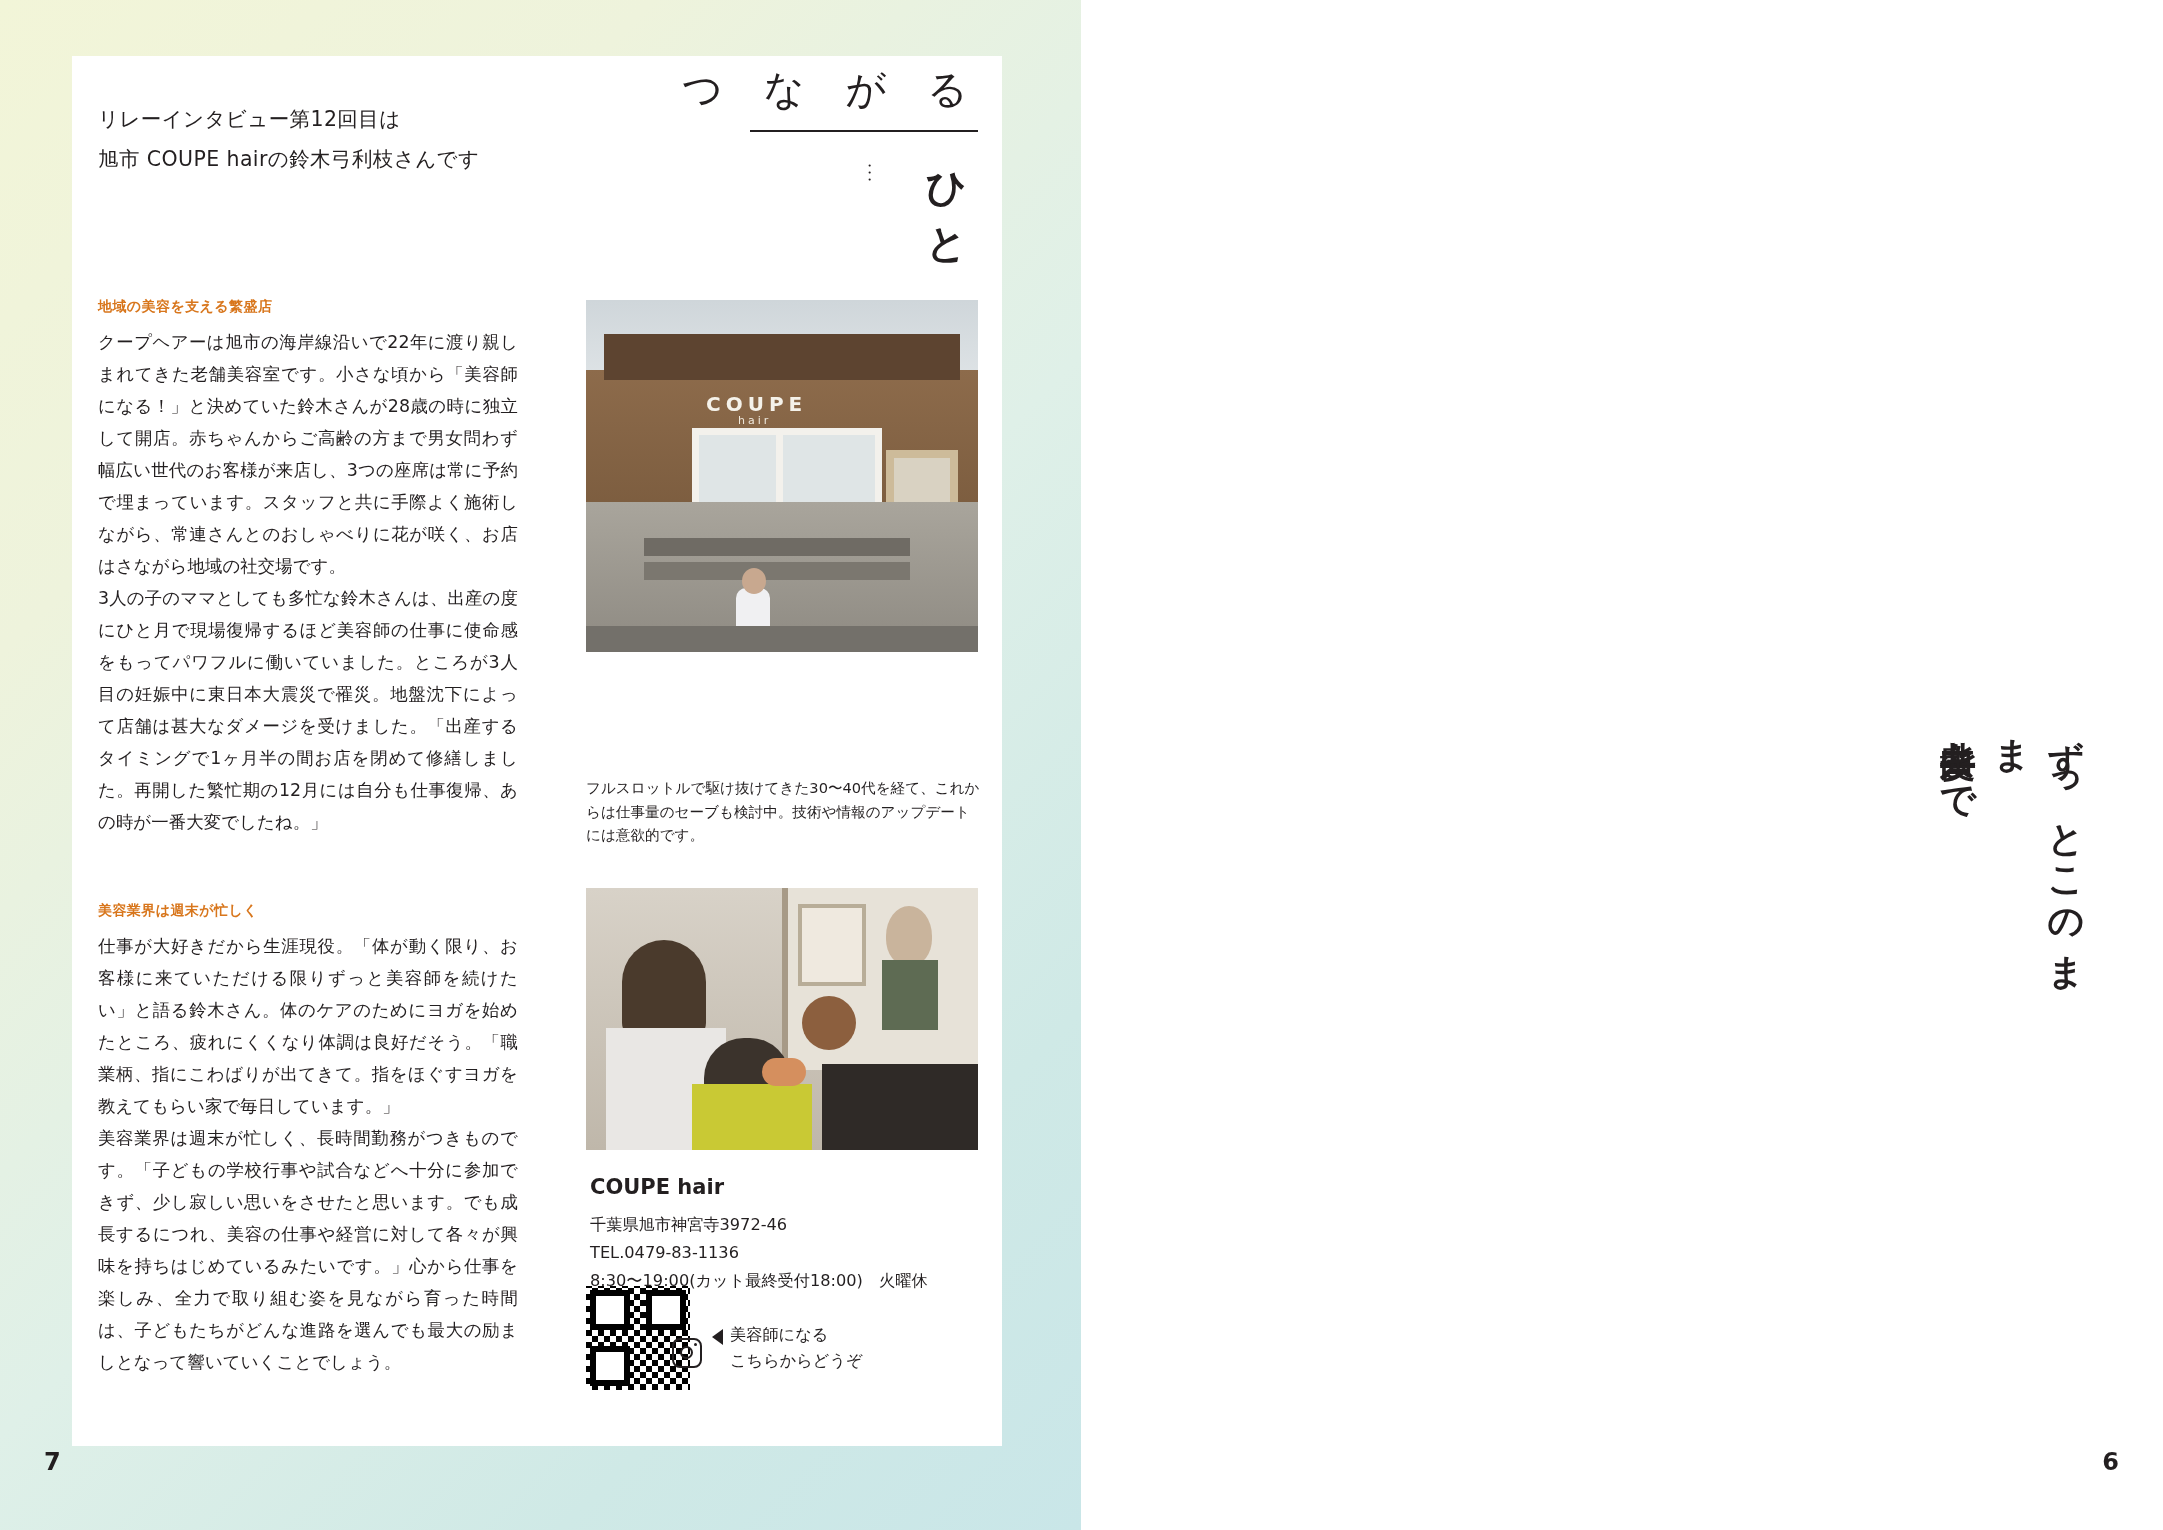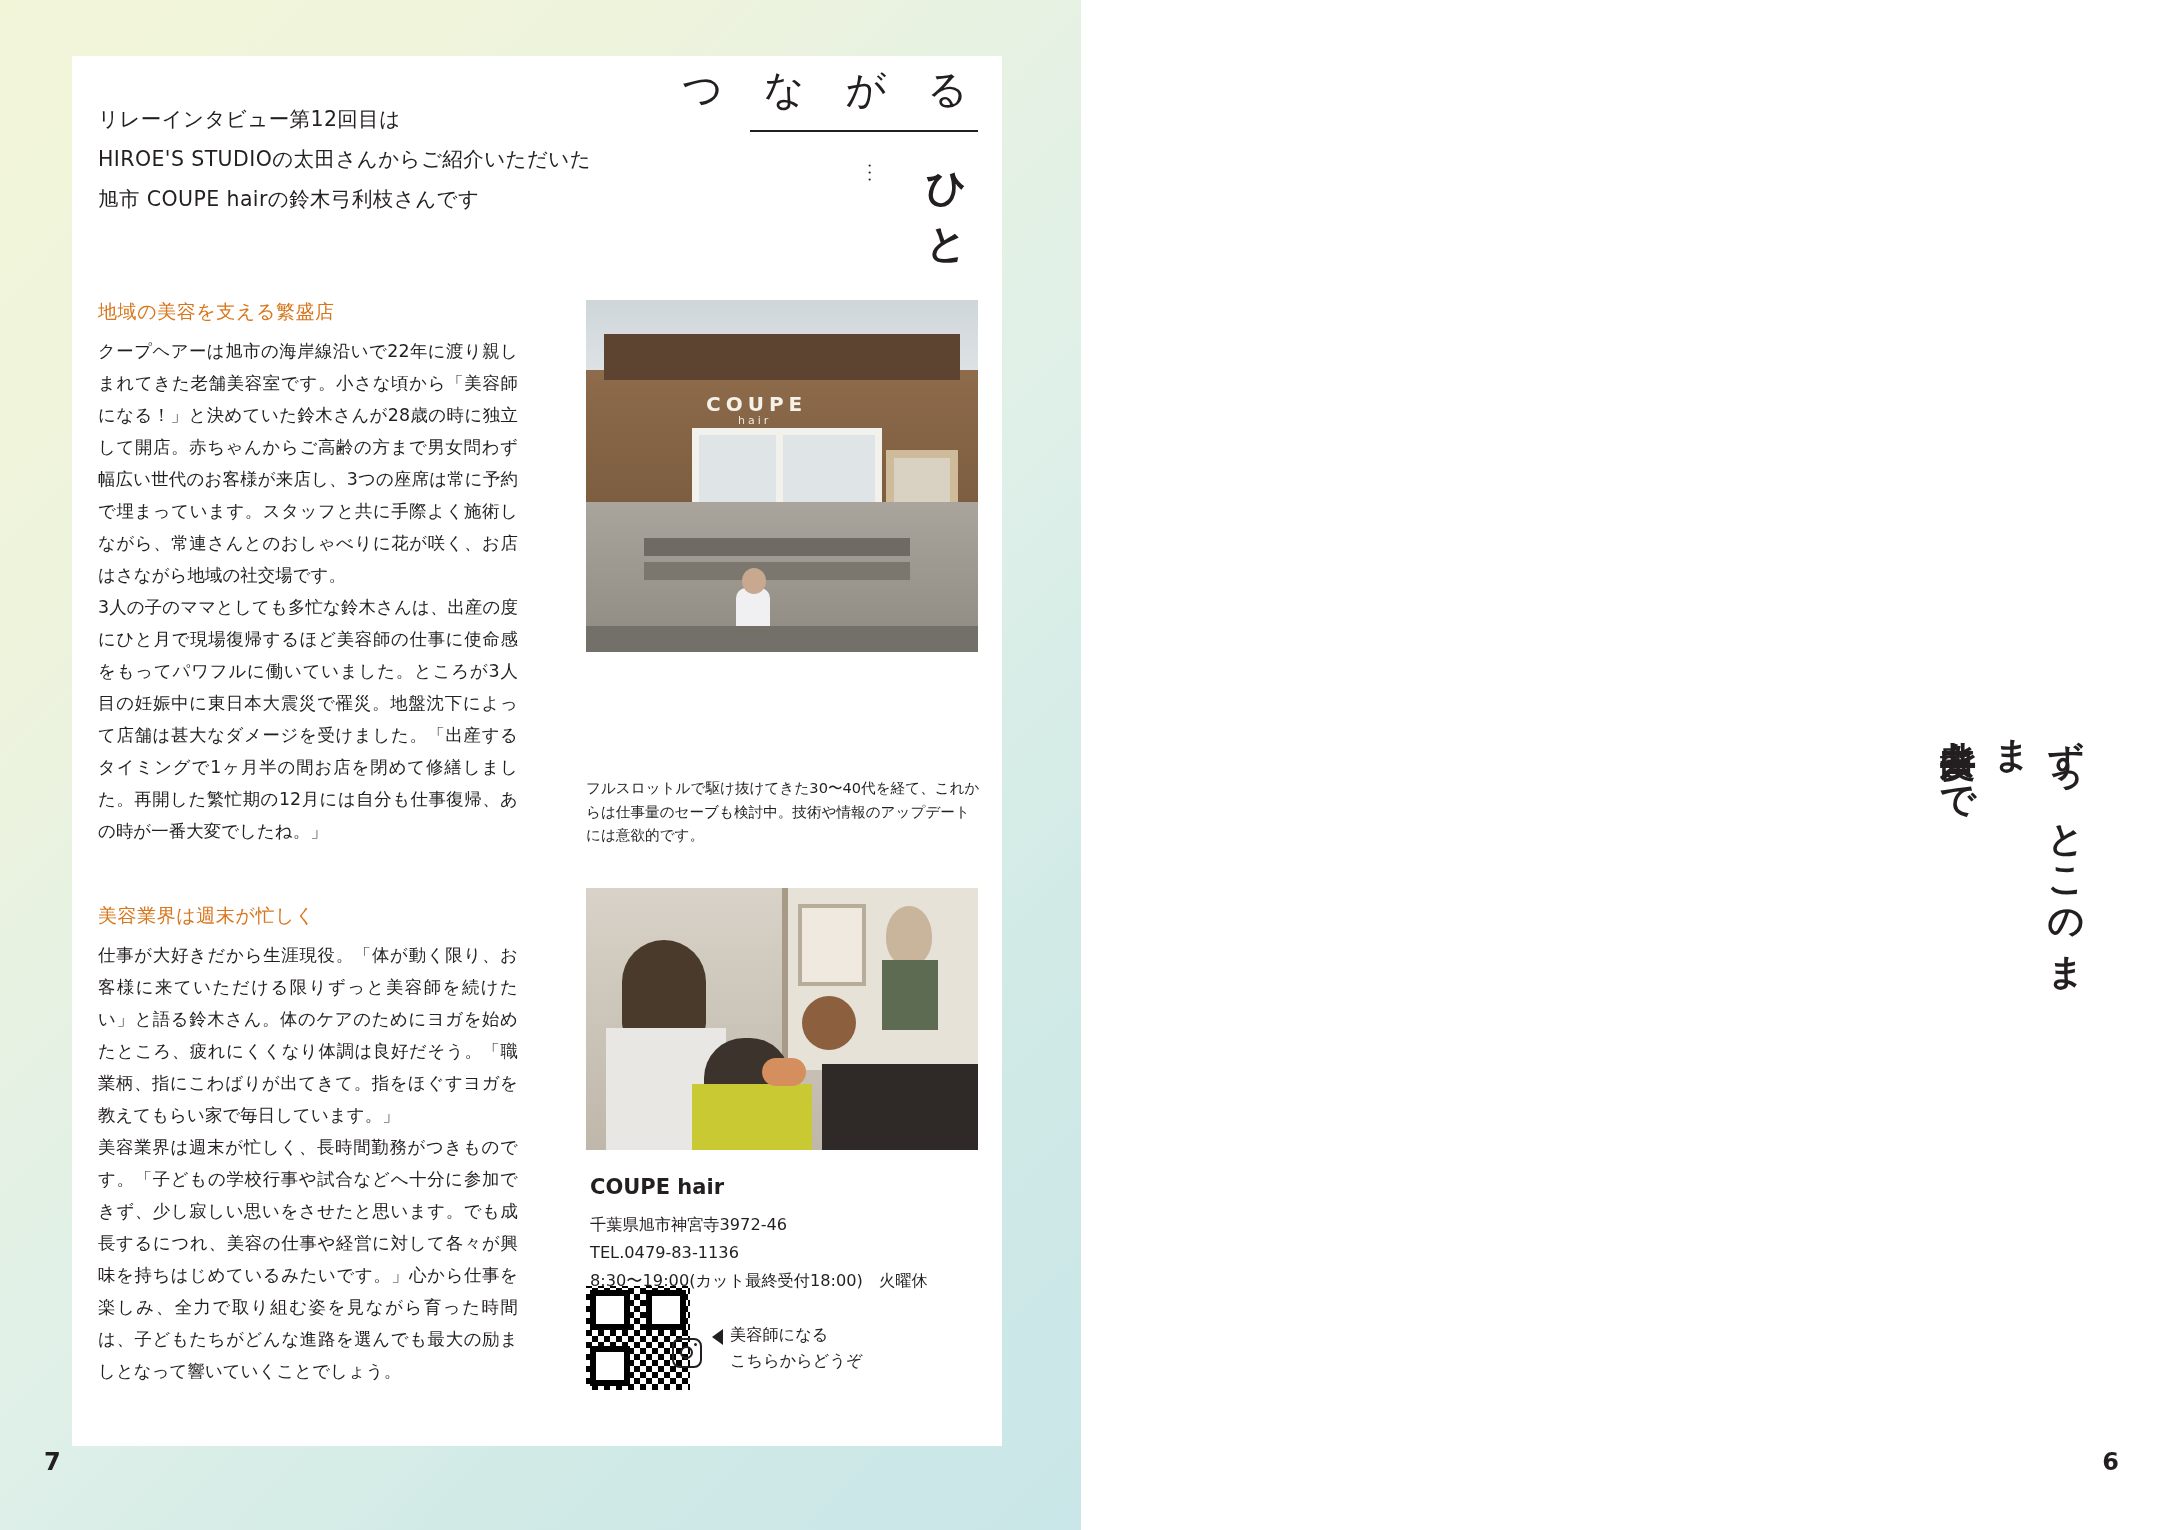--- a/index.html
+++ b/index.html
@@ -48,21 +48,21 @@
     position:absolute;right:18px;top:82px;
     font-size:40px;font-weight:600;color:#231f20;line-height:1.25;
     writing-mode:vertical-rl;text-orientation:upright;letter-spacing:10px;
     height:150px;
   }
   .vtitle .dots{
     position:absolute;right:112px;top:96px;
     writing-mode:vertical-rl;font-size:13px;color:#231f20;letter-spacing:7px;
   }
   .sec-head{
-    font-size:19px;font-weight:normal;color:#d8761c;margin-bottom:6px;letter-spacing:0.03em;
+    font-size:14px;font-weight:bold;color:#d8761c;margin-bottom:6px;letter-spacing:0.03em;
   }
   .body-col{
     position:absolute;left:98px;width:420px;
     font-size:17.4px;line-height:1.84;color:#231f20;text-align:justify;
     letter-spacing:0.005em;
   }
   #col-a{top:294px;}
   #col-b{top:898px;}
   .body-col p{margin:0;}
   
@@ -112,21 +112,20 @@
 </head>
 <body>
 
 <div class="spread">
 
   <div class="page-left">
     <div class="white-panel"></div>
 
     <div class="lead">
       <div>リレーインタビュー第12回目は</div>
-      <div>HIROE'S STUDIOの太田さんからご紹介いただいた</div>
       <div>旭市 COUPE hairの鈴木弓利枝さんです</div>
     </div>
 
     <div class="vtitle">
       <div class="row1">つ な が る</div>
       <div class="rule"></div>
       <div class="col">ひと</div>
       <div class="dots">・・・</div>
     </div>
 

